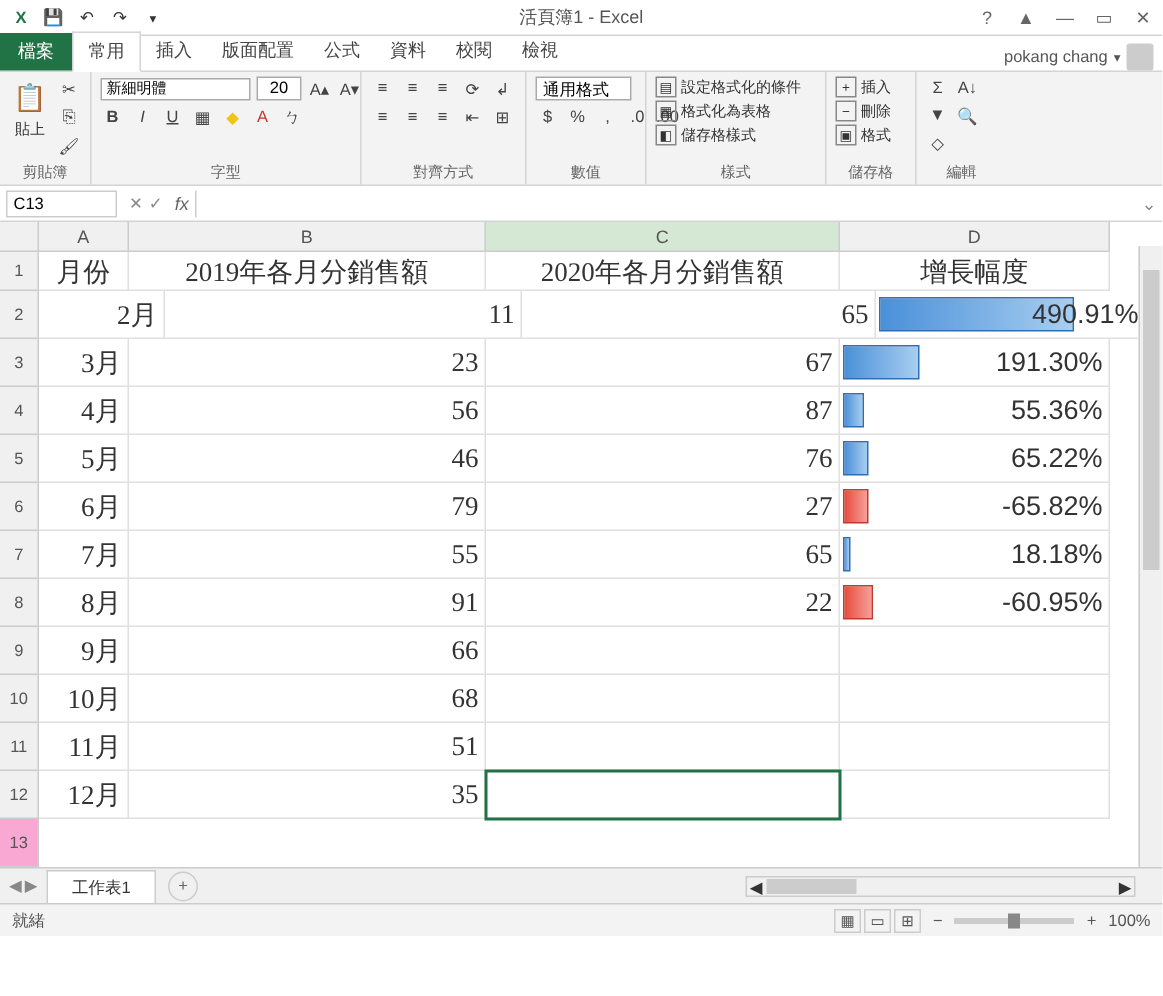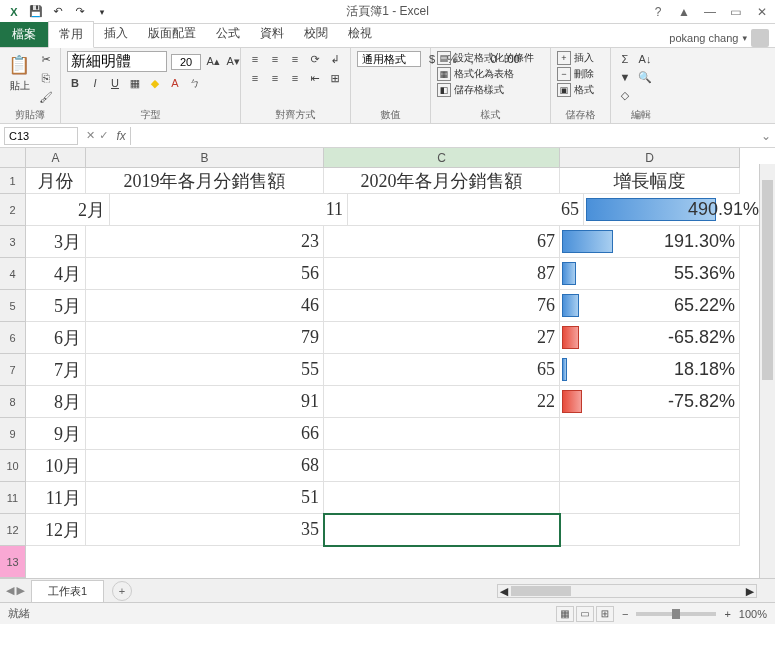--- a/index.html
+++ b/index.html
@@ -18,21 +18,21 @@
 .ribbon-tabs .user .avatar { width:18px; height:18px; background:#ccc; border-radius:2px; }
 .ribbon { height:76px; background:#f3f3f3; border-bottom:1px solid #d4d4d4; display:flex; }
 .group { border-right:1px solid #d4d4d4; padding:3px 6px 1px 6px; display:flex; flex-direction:column; justify-content:space-between; }
 .group-label { font-size:10px; color:#666; text-align:center; padding-top:1px; }
 .group-body { display:flex; gap:4px; align-items:flex-start; flex:1; }
 .bigbtn { display:flex; flex-direction:column; align-items:center; gap:2px; cursor:pointer; padding:2px; }
 .bigbtn .icon { width:24px; height:24px; display:flex; align-items:center; justify-content:center; font-size:18px; }
 .bigbtn .lbl { font-size:10px; }
 .small-col { display:flex; flex-direction:column; gap:3px; }
 .small-col span, .tool { width:16px; height:16px; font-size:11px; cursor:pointer; display:inline-flex; align-items:center; justify-content:center; color:#444; }
-.fontname { border:1px solid #aaa; font-size:15px; padding:1px 3px; width:100px; background:#fff; }
+.fontname { border:1px solid #aaa; font-size:10px; padding:1px 3px; width:100px; background:#fff; }
 .fontsize { border:1px solid #aaa; font-size:11px; padding:1px 3px; width:30px; background:#fff; text-align:center; }
 .row { display:flex; gap:4px; align-items:center; }
 .dropdown-style { border:1px solid #aaa; background:#fff; font-size:11px; padding:1px 4px; width:64px; }
 .stylerow { display:flex; align-items:center; gap:3px; font-size:10px; cursor:pointer; }
 .stylerow .micon { width:14px; height:14px; border:1px solid #888; display:inline-flex; align-items:center; justify-content:center; font-size:9px; }
 .name-fx { height:24px; border-bottom:1px solid #d4d4d4; display:flex; align-items:center; background:#fff; }
 .name-box { width:74px; border:1px solid #ccc; margin:2px 4px; padding:2px 4px; font-size:11px; }
 .fx-icons { display:flex; gap:4px; padding:0 4px; color:#888; }
 .fx-icons span { cursor:pointer; font-size:11px; }
 .fx-label { font-style:italic; color:#666; padding:0 4px; }
@@ -167,21 +167,21 @@
         <span class="tool">≡</span>
         <span class="tool">≡</span>
         <span class="tool">⇤</span>
         <span class="tool">⊞</span>
       </div>
     </div>
     <div class="group-label">對齊方式</div>
   </div>
 
   <div class="group" style="width:80px">
-    <div class="group-body" style="flex-direction:row;gap:3px">
+    <div class="group-body" style="flex-direction:column;gap:3px">
       <input class="dropdown-style" value="通用格式" style="">
       <div class="row">
         <span class="tool">$</span>
         <span class="tool">%</span>
         <span class="tool">,</span>
         <span class="tool">.0</span>
         <span class="tool">.00</span>
       </div>
     </div>
     <div class="group-label">數值</div>
@@ -335,21 +335,21 @@
           <div class="databar" style="width: 5.2px;"></div>
           <span class="val">18.18%</span>
         </div>
       </div>
       <div class="cellrow">
         <div class="cell right" style="width: 60px; height: 32px;">8月</div>
         <div class="cell right" style="width: 238px; height: 32px;">91</div>
         <div class="cell right" style="width: 236px; height: 32px;">22</div>
         <div class="cell right" style="width: 180px; height: 32px;">
           <div class="databar neg" style="width: 19.5px;"></div>
-          <span class="val">-75.82%</span>
+          <span class="val">-60.95%</span>
         </div>
       </div>
       <div class="cellrow">
         <div class="cell right" style="width: 60px; height: 32px;">9月</div>
         <div class="cell right" style="width: 238px; height: 32px;">66</div>
         <div class="cell right" style="width: 236px; height: 32px;"></div>
         <div class="cell right" style="width: 180px; height: 32px;"></div>
       </div>
       <div class="cellrow">
         <div class="cell right" style="width: 60px; height: 32px;">10月</div>

